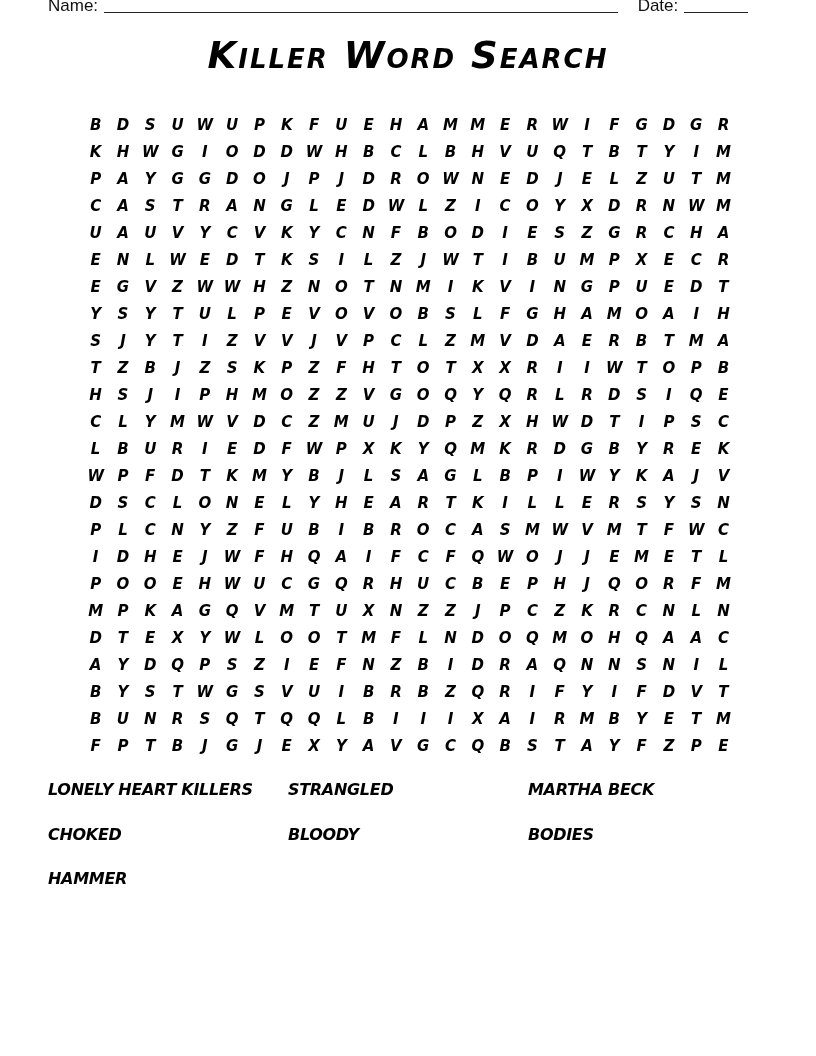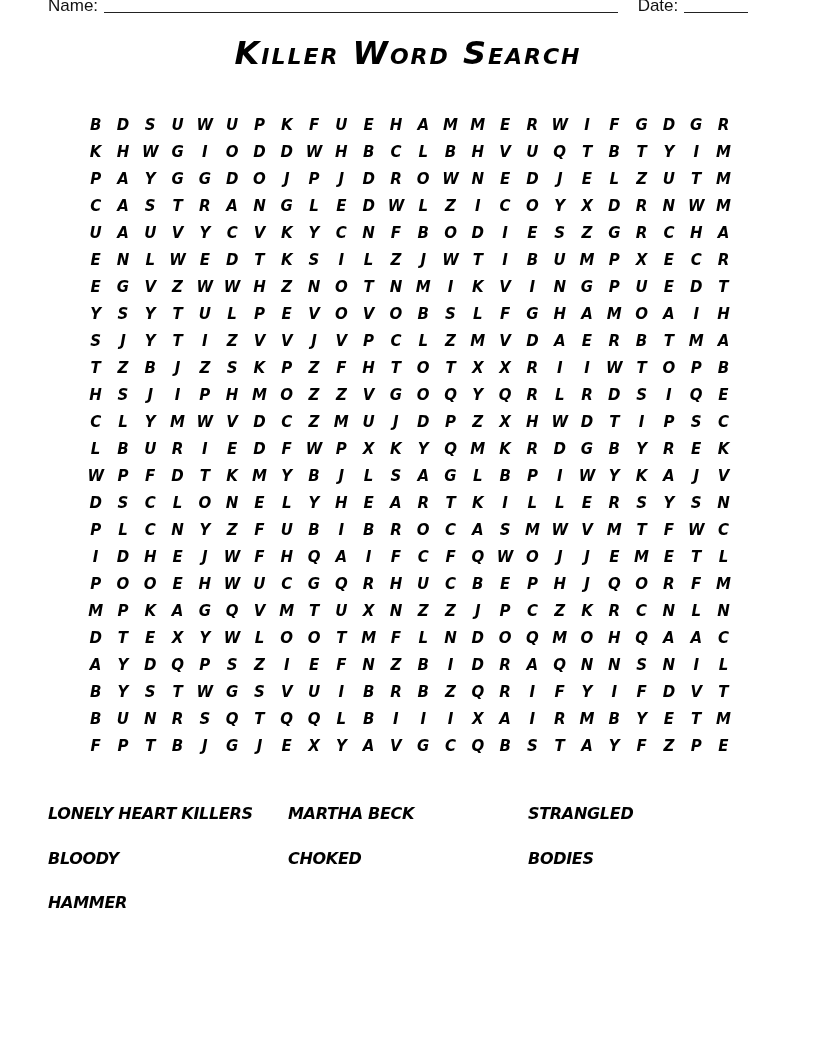--- a/index.html
+++ b/index.html
@@ -8,37 +8,37 @@
     position: absolute; top: -4px; left: 48px; width: 700px;
     font-family: "Liberation Sans", sans-serif; font-size: 17px; color: #111;
     display: flex; white-space: nowrap;
   }
   .header-line .name-label { }
   .header-line .name-blank { display: inline-block; width: 532px; border-bottom: 1px solid #222; height: 16px; margin-left: 6px; margin-right: 20px; }
   .header-line .date-blank { display: inline-block; width: 66px; border-bottom: 1px solid #222; height: 16px; margin-left: 6px; }
   .title {
     position: absolute; top: 34px; left: 0; width: 816px; text-align: center;
     font-family: "DejaVu Sans", sans-serif; font-weight: bold; font-style: italic;
-    font-size: 32px; letter-spacing: 2px; font-variant: small-caps;
+    font-size: 37px; letter-spacing: 2px; font-variant: small-caps;
   }
   .grid {
     position: absolute; top: 112px; left: 82px;
     display: grid; grid-template-columns: repeat(24, 27.3px); grid-auto-rows: 27px;
   }
   .cell {
     font-family: "DejaVu Sans", sans-serif; font-weight: bold; font-style: italic;
     font-size: 15px; text-align: center; line-height: 27px;
   }
   .words {
     position: absolute; top: 780px; left: 48px; width: 720px;
     display: grid; grid-template-columns: 240px 240px 240px; grid-auto-rows: 44.5px;
   }
   .word {
     font-family: "DejaVu Sans", sans-serif; font-weight: bold; font-style: italic;
-    font-size: 16px; text-transform: uppercase; letter-spacing: -0.3px; white-space: nowrap; margin-top: 24px;
+    font-size: 16px; text-transform: uppercase; letter-spacing: -0.3px; white-space: nowrap;
   }
 </style>
 </head>
 <body>
 
 <div class="header-line">
   <span class="name-label">Name:</span>
   <span class="name-blank"></span>
   <span class="date-label">Date:</span>
   <span class="date-blank"></span>
@@ -620,19 +620,19 @@
     <div class="cell">A</div>
     <div class="cell">Y</div>
     <div class="cell">F</div>
     <div class="cell">Z</div>
     <div class="cell">P</div>
     <div class="cell">E</div>
   </div>
 
 <div class="words" id="words">
     <div class="word">Lonely Heart Killers</div>
+    <div class="word">Strangled</div>
     <div class="word">Martha Beck</div>
-    <div class="word">Strangled</div>
+    <div class="word">Choked</div>
     <div class="word">Bloody</div>
-    <div class="word">Choked</div>
     <div class="word">Bodies</div>
     <div class="word">Hammer</div>
   </div>
 
 </body></html>

